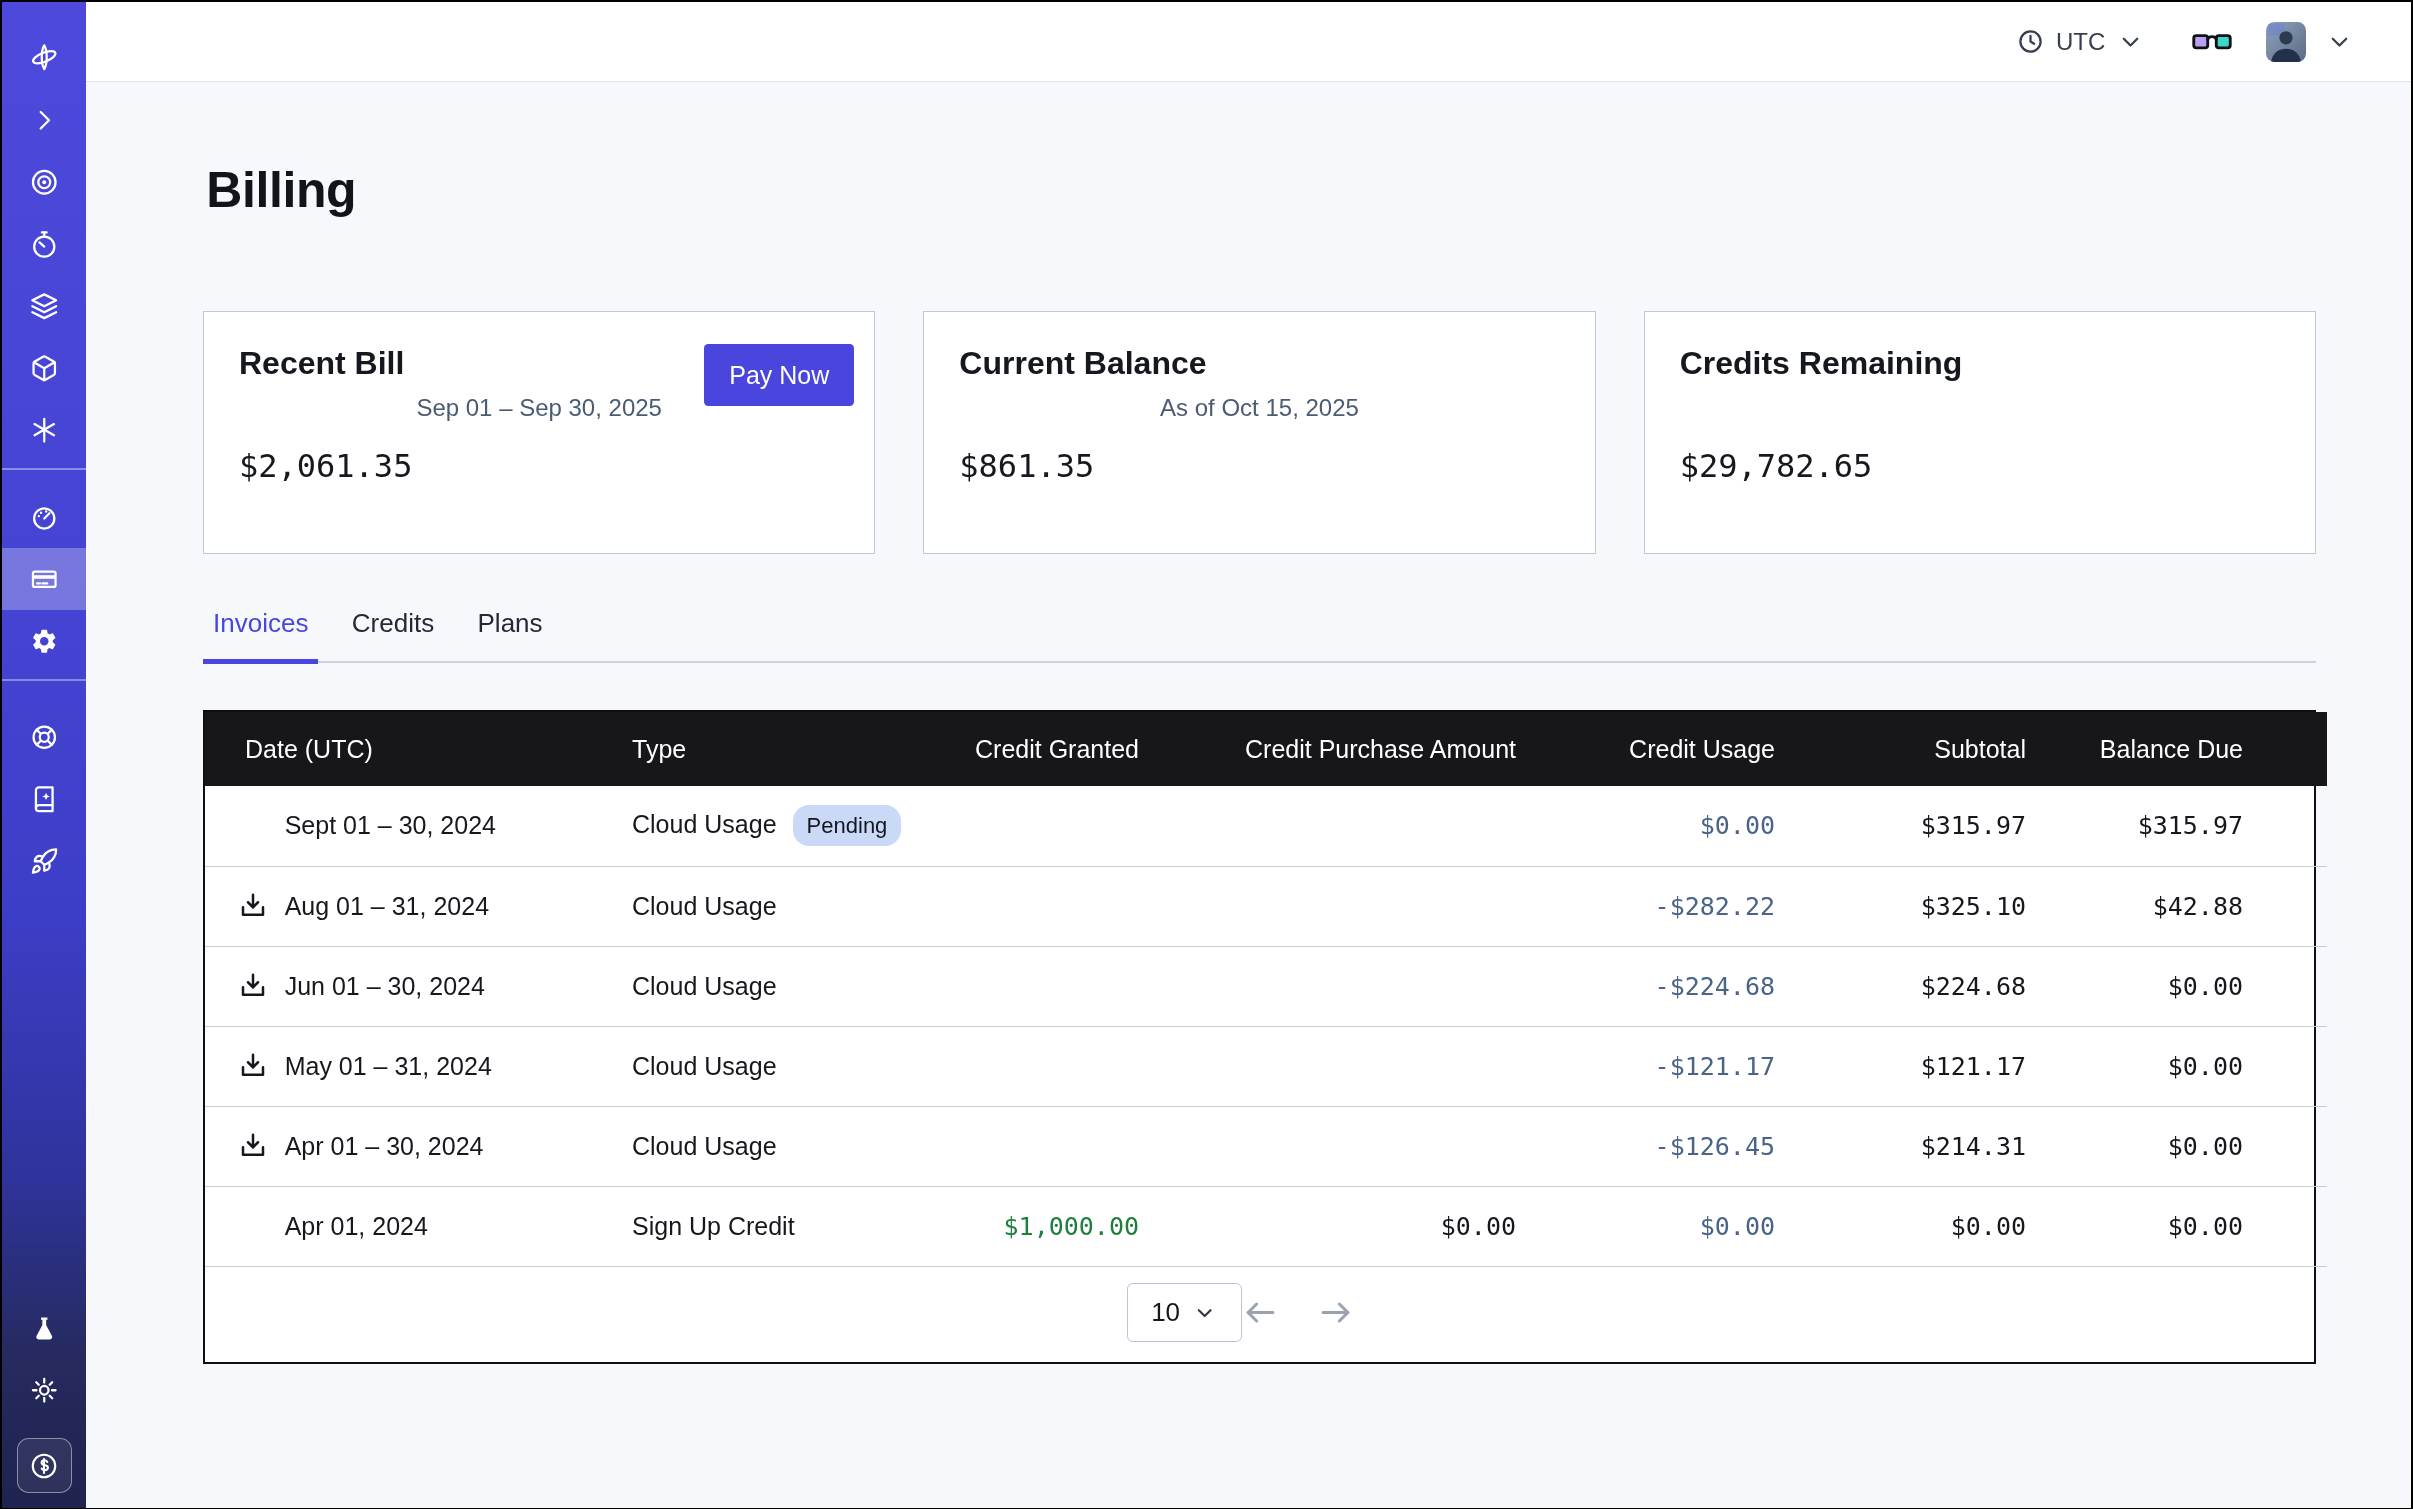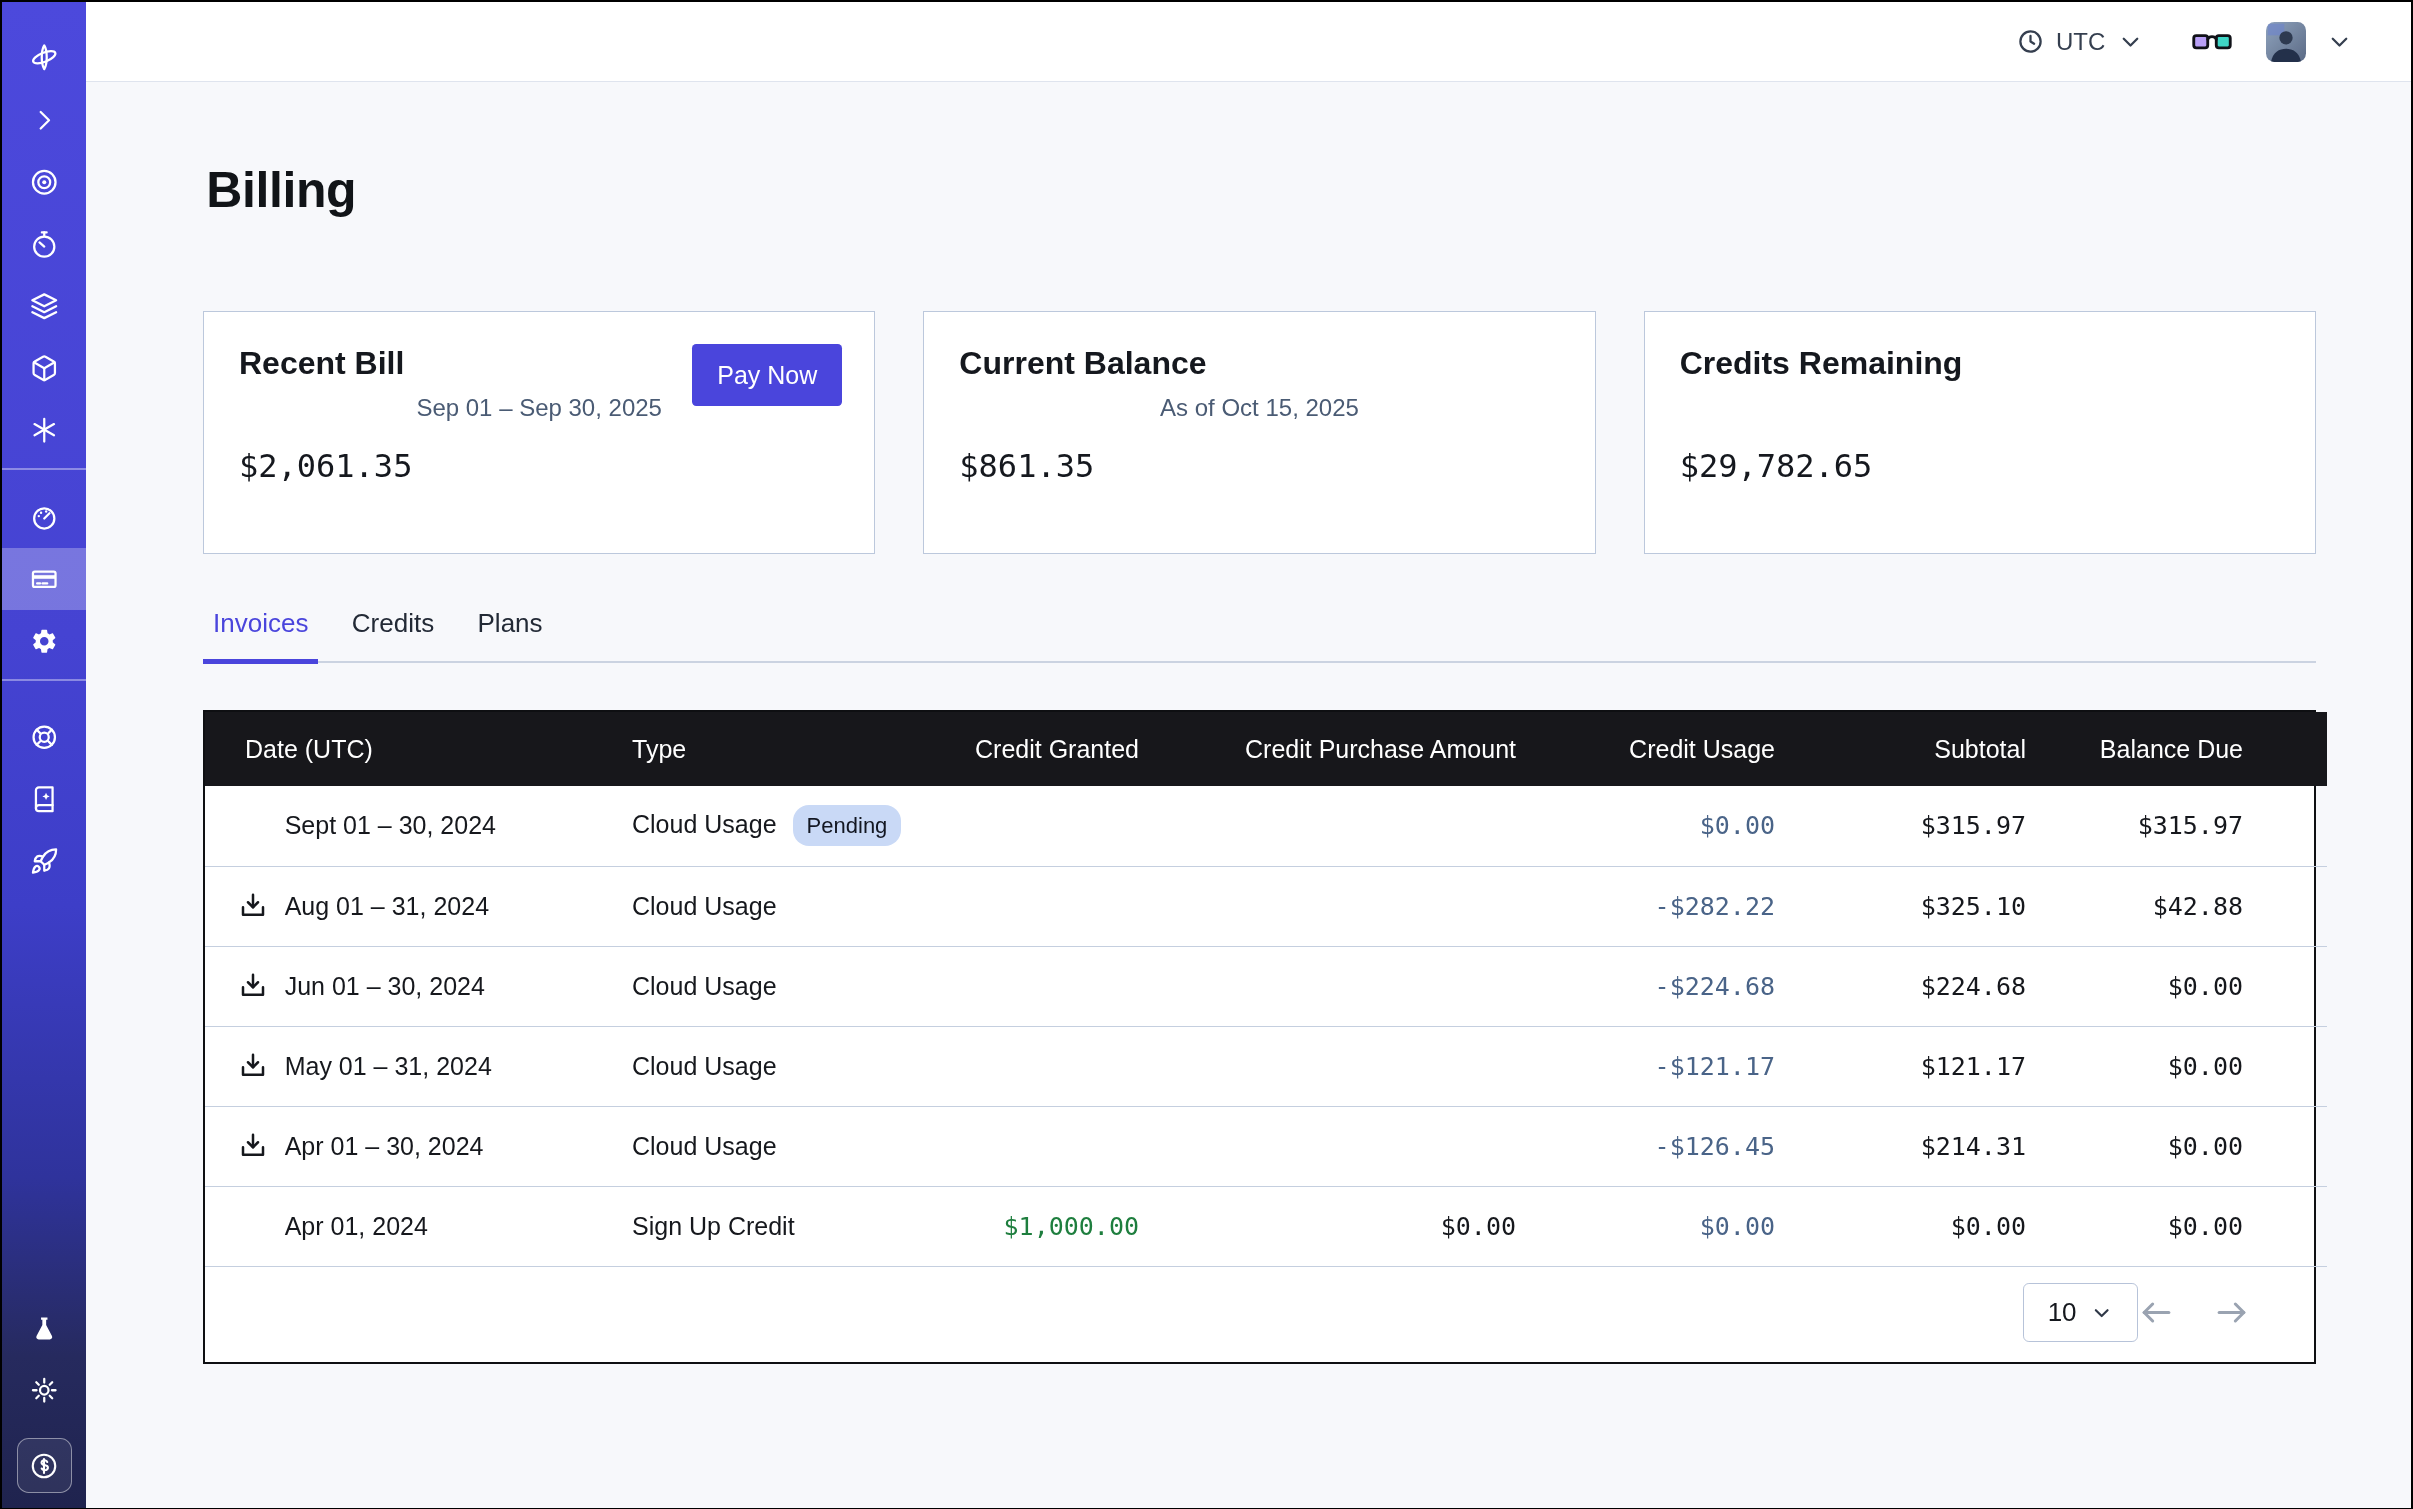--- a/index.html
+++ b/index.html
@@ -44,21 +44,21 @@
   h1.page-title{font-size:50px;font-weight:700;letter-spacing:-0.4px;margin:79px 0 0 3.3px;color:#111418;}
   .cards{display:flex;gap:48px;margin-top:92px;}
   .card{
     flex:1;height:243px;background:#fff;border:1.7px solid #bcc8dc;
     padding:33px 35px;position:relative;
   }
   .card-title{font-size:32px;font-weight:700;color:#15181e;}
   .card-sub{font-size:24px;color:#4a5b74;margin-top:11.7px;min-height:28.5px;text-align:center;}
   .card-amount{font-family:"DejaVu Sans Mono",monospace;font-size:32px;margin-top:25px;color:#15181e;}
   .paynow{
-    position:absolute;top:32px;right:32px;background:#4a45dc;color:#fff;border:none;
+    position:absolute;top:32px;right:20px;background:#4a45dc;color:#fff;border:none;
     font-family:"Liberation Sans",sans-serif;font-size:25px;padding:16.7px 25px;border-radius:4.2px;cursor:pointer;
   }
   
   .tabs{margin-top:54px;border-bottom:2.5px solid #cbd3e1;display:flex;}
   .tab{position:relative;font-size:26px;color:#232a36;padding:0 10px 22px;margin-right:23.4px;cursor:pointer;font-weight:500;}
   .tab.active{color:#4a45dc;}
   .tab.active::after{content:'';position:absolute;left:0;right:0;bottom:-2.5px;height:5px;background:#4a45dc;}
   
   .tablewrap{margin-top:47px;border:2.5px solid #0e0f12;background:#fff;}
   table{width:100%;border-collapse:collapse;table-layout:fixed;}
@@ -77,21 +77,21 @@
   .dl svg{width:30px;height:30px;stroke:#16181d;fill:none;stroke-width:2;stroke-linecap:round;stroke-linejoin:round;}
   .badge{
     display:inline-block;background:#c9d9f6;color:#131722;font-size:22px;
     padding:7.5px 13.4px;border-radius:16px;margin-left:16.7px;vertical-align:0.8px;
   }
   .money{font-family:"DejaVu Sans Mono",monospace;text-align:right;color:#16181d;}
   td.usage{color:#4a6488;}
   td.granted.green{color:#1e7e3e;}
   td.money:nth-child(7){padding-right:84px;}
   
-  .tfoot{display:flex;align-items:center;justify-content:flex-end;padding:16.7px 64px 20px 25px;}
+  .tfoot{display:flex;align-items:center;justify-content:center;padding:16.7px 64px 20px 25px;}
   .pagesize{
     width:115px;height:59px;border:1.7px solid #b7c3d9;border-radius:5.9px;background:#fff;
     display:flex;align-items:center;justify-content:center;gap:13.4px;font-size:26px;cursor:pointer;color:#15181e;
   }
   .pagesize svg{width:23.4px;height:23.4px;stroke:#2f3847;fill:none;stroke-width:2.2;stroke-linecap:round;stroke-linejoin:round;}
   .pager{display:flex;gap:38px;}
   .pager button{background:none;border:none;padding:0;cursor:pointer;display:flex;}
   .pager svg{width:37px;height:37px;stroke:#9aa3b1;fill:none;stroke-width:2;stroke-linecap:round;stroke-linejoin:round;}
 </style>
 </head>

